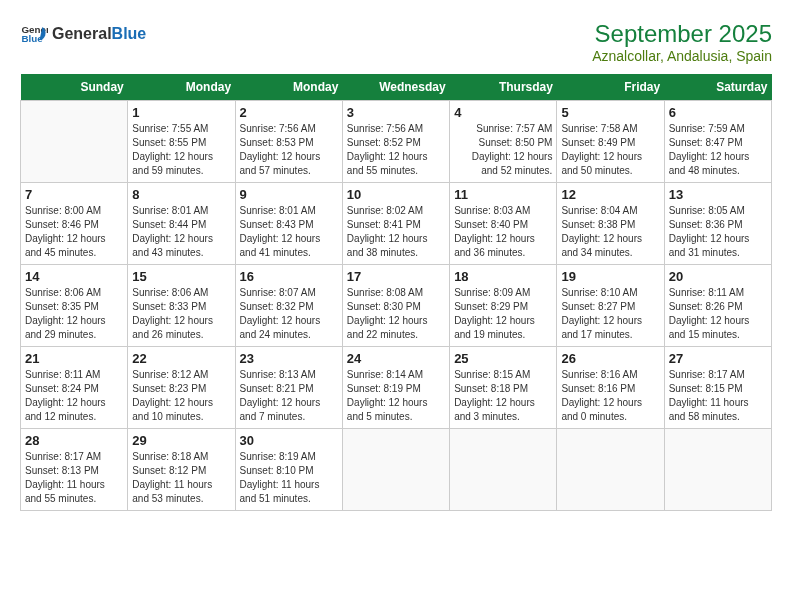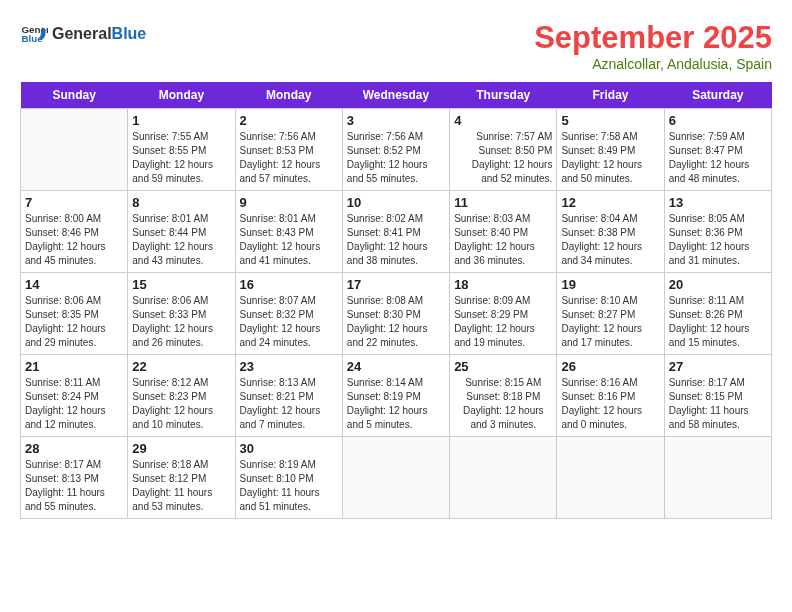--- a/index.html
+++ b/index.html
@@ -22,38 +22,38 @@
       gap: 4px;
     }
     .logo-icon {
       width: 28px;
       height: 28px;
     }
     .title-section {
       text-align: right;
     }
     .month-title {
-      font-size: 31px;
-      font-weight: bold;
-      color: #ef4444;
+      font-size: 24px;
+      font-weight: normal;
+      color: #15803d;
     }
     .location-title {
       font-size: 14px;
       color: #4d7c0f;
     }
     table {
       width: 100%;
       border-collapse: collapse;
       font-size: 10px;
     }
     thead tr th {
-      background-color: #6d28d9;
+      background-color: #15803d;
       color: white;
       padding: 6px 4px;
-      text-align: center;
+      text-align: right;
       font-size: 12px;
       font-weight: bold;
     }
     tbody tr td {
       border: 1px solid #ccc;
       vertical-align: top;
       padding: 4px 4px;
       height: 80px;
       width: calc(100% / 7);
     }
@@ -279,21 +279,21 @@
         </td>
         <td>
           <span class="day-number">24</span>
           <div class="day-info" style="white-space: pre-line;">Sunrise: 8:14 AM
 Sunset: 8:19 PM
 Daylight: 12 hours
 and 5 minutes.</div>
         </td>
         <td>
           <span class="day-number">25</span>
-          <div class="day-info" style="white-space: pre-line; text-align: center;">Sunrise: 8:15 AM
+          <div class="day-info" style="white-space: pre-line;">Sunrise: 8:15 AM
 Sunset: 8:18 PM
 Daylight: 12 hours
 and 3 minutes.</div>
         </td>
         <td>
           <span class="day-number">26</span>
           <div class="day-info" style="white-space: pre-line;">Sunrise: 8:16 AM
 Sunset: 8:16 PM
 Daylight: 12 hours
 and 0 minutes.</div>

